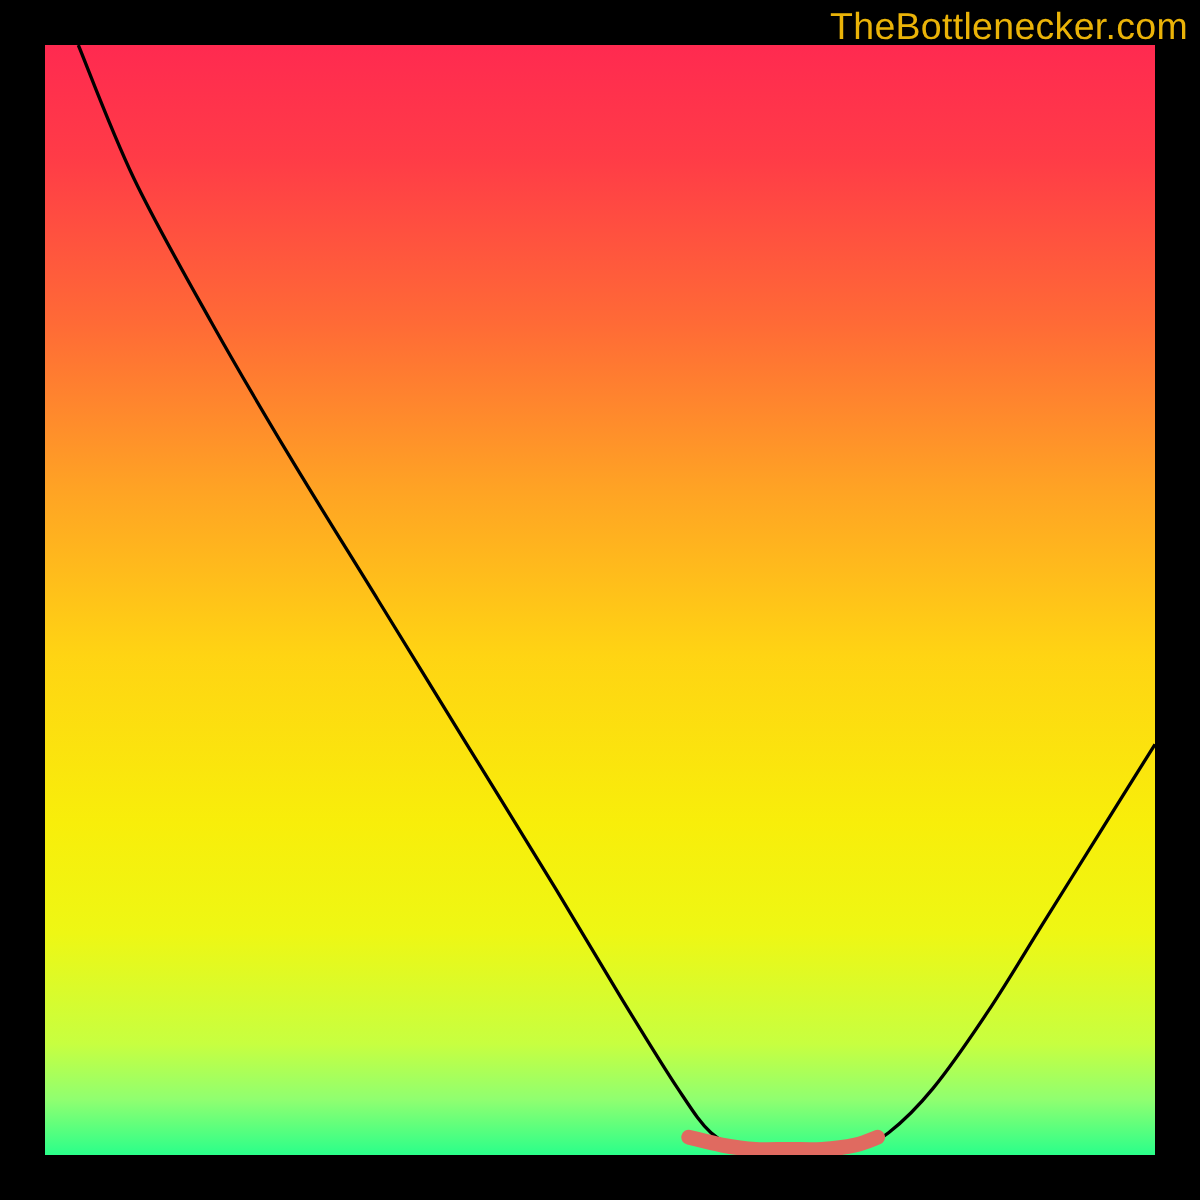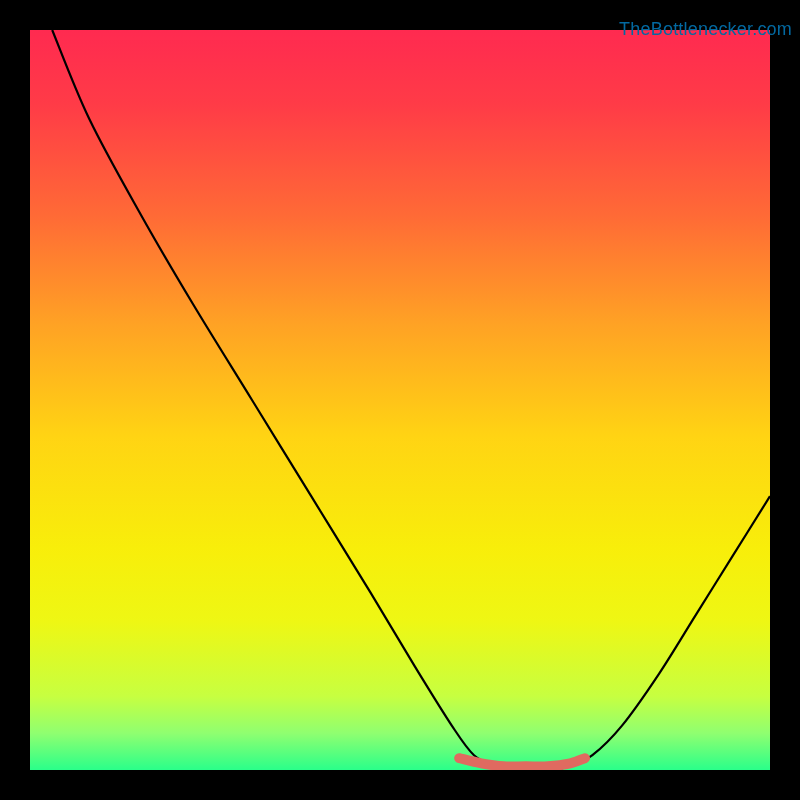--- a/index.html
+++ b/index.html
@@ -21,24 +21,24 @@
   }
   .plot {
     position: absolute;
     left: 0;
     top: 0;
     width: 740px;
     height: 740px;
   }
   .watermark {
     position: absolute;
-    top: 19px;
+    top: 4px;
     right: 8px;
-    color: #0369a1;
-    font-size: 18px;
+    color: #eab308;
+    font-size: 25px;
     font-weight: 500;
     letter-spacing: 0.2px;
   }
 </style>
 </head>
 <body>
 
 <div class="frame">
   <svg class="plot" viewBox="0 0 740 740" preserveAspectRatio="none">
     <defs>

